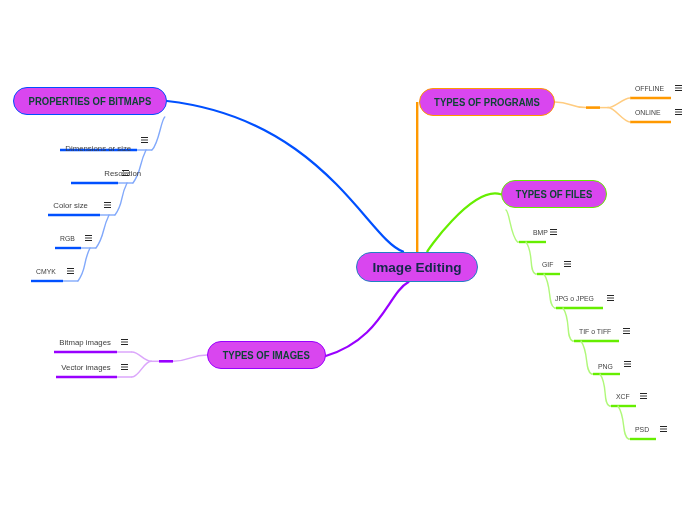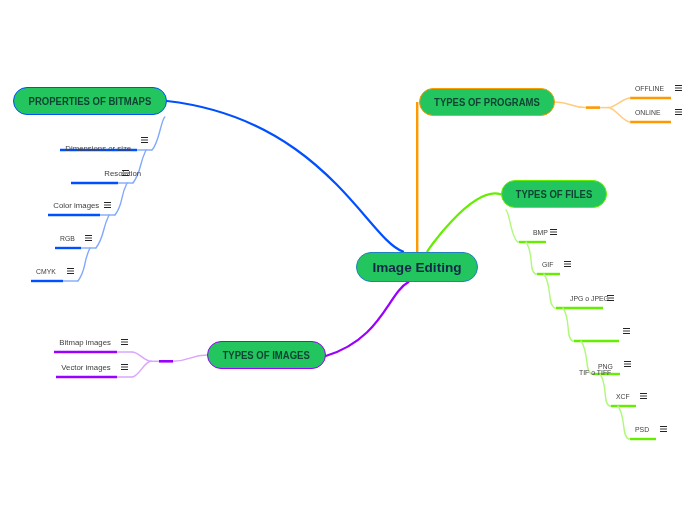--- a/index.html
+++ b/index.html
@@ -1,20 +1,20 @@
 <!DOCTYPE html>
 <html><head>
 <meta charset="utf-8">
 <style>
   html,body{margin:0;padding:0;background:#ffffff;}
   #stage{position:relative;width:696px;height:520px;background:#ffffff;overflow:hidden;
          font-family:"Liberation Sans",sans-serif;-webkit-font-smoothing:antialiased;}
   svg.layer{position:absolute;left:0;top:0;width:696px;height:520px;pointer-events:none;}
   .node{position:absolute;display:flex;align-items:center;justify-content:center;
-        box-sizing:border-box;border-radius:999px;background:#22c55e;}
+        box-sizing:border-box;border-radius:999px;background:#d946ef;}
   .node span{font-weight:bold;white-space:nowrap;display:inline-block;}
   .node span{transform:translateZ(0);}
   .node.branch span{transform:scaleX(0.853) translateZ(0);}
   .leaf{position:absolute;display:flex;align-items:center;white-space:nowrap;height:12px;}
   .leaf .lbl{color:#404040;font-size:7.8px;display:inline-block;transform:scaleX(1.0) translateZ(0);transform-origin:left center;}
   .ham{display:block;}
 </style>
 </head>
 <body>
 
@@ -98,21 +98,21 @@
         <span class="lbl">Resolution</span>
       </div>
       <div style="position: absolute; left: 122px; top: 169.6px;">
         <svg class="ham" width="6.8" height="6.6" viewBox="0 0 6.8 6.6" shape-rendering="crispEdges">
           <rect x="0" y="0" width="6.6" height="1.2" fill="#242424"></rect>
           <rect x="0" y="2.3" width="6.6" height="1.6" fill="#9d9d9d"></rect>
           <rect x="0" y="5.1" width="6.6" height="1.2" fill="#242424"></rect>
         </svg>
       </div>
       <div class="leaf" style="left: 53.3px; top: 199.5px;">
-        <span class="lbl">Color images</span>
+        <span class="lbl">Color size</span>
       </div>
       <div style="position: absolute; left: 104px; top: 201.6px;">
         <svg class="ham" width="6.8" height="6.6" viewBox="0 0 6.8 6.6" shape-rendering="crispEdges">
           <rect x="0" y="0" width="6.6" height="1.2" fill="#242424"></rect>
           <rect x="0" y="2.3" width="6.6" height="1.6" fill="#9d9d9d"></rect>
           <rect x="0" y="5.1" width="6.6" height="1.2" fill="#242424"></rect>
         </svg>
       </div>
       <div class="leaf" style="left: 60.3px; top: 232.5px;">
         <span class="lbl" style="transform: scaleX(0.88) translateZ(0px);">RGB</span>
@@ -173,31 +173,31 @@
       <div class="leaf" style="left: 542.3px; top: 258.5px;">
         <span class="lbl" style="transform: scaleX(0.88) translateZ(0px);">GIF</span>
       </div>
       <div style="position: absolute; left: 564px; top: 260.6px;">
         <svg class="ham" width="6.8" height="6.6" viewBox="0 0 6.8 6.6" shape-rendering="crispEdges">
           <rect x="0" y="0" width="6.6" height="1.2" fill="#242424"></rect>
           <rect x="0" y="2.3" width="6.6" height="1.6" fill="#9d9d9d"></rect>
           <rect x="0" y="5.1" width="6.6" height="1.2" fill="#242424"></rect>
         </svg>
       </div>
-      <div class="leaf" style="left: 570px; top: 292.5px;">
+      <div class="leaf" style="left: 555px; top: 292.5px;">
         <span class="lbl" style="transform: scaleX(0.88) translateZ(0px);">JPG o JPEG</span>
       </div>
       <div style="position: absolute; left: 607px; top: 294.6px;">
         <svg class="ham" width="6.8" height="6.6" viewBox="0 0 6.8 6.6" shape-rendering="crispEdges">
           <rect x="0" y="0" width="6.6" height="1.2" fill="#242424"></rect>
           <rect x="0" y="2.3" width="6.6" height="1.6" fill="#9d9d9d"></rect>
           <rect x="0" y="5.1" width="6.6" height="1.2" fill="#242424"></rect>
         </svg>
       </div>
-      <div class="leaf" style="left: 579.3px; top: 325.5px; margin-top: 41px;">
+      <div class="leaf" style="left: 579.3px; top: 325.5px;">
         <span class="lbl" style="transform: scaleX(0.88) translateZ(0px);">TIF o TIFF</span>
       </div>
       <div style="position: absolute; left: 623px; top: 327.6px;">
         <svg class="ham" width="6.8" height="6.6" viewBox="0 0 6.8 6.6" shape-rendering="crispEdges">
           <rect x="0" y="0" width="6.6" height="1.2" fill="#242424"></rect>
           <rect x="0" y="2.3" width="6.6" height="1.6" fill="#9d9d9d"></rect>
           <rect x="0" y="5.1" width="6.6" height="1.2" fill="#242424"></rect>
         </svg>
       </div>
       <div class="leaf" style="left: 598.3px; top: 358.5px; align-items: flex-end;">

